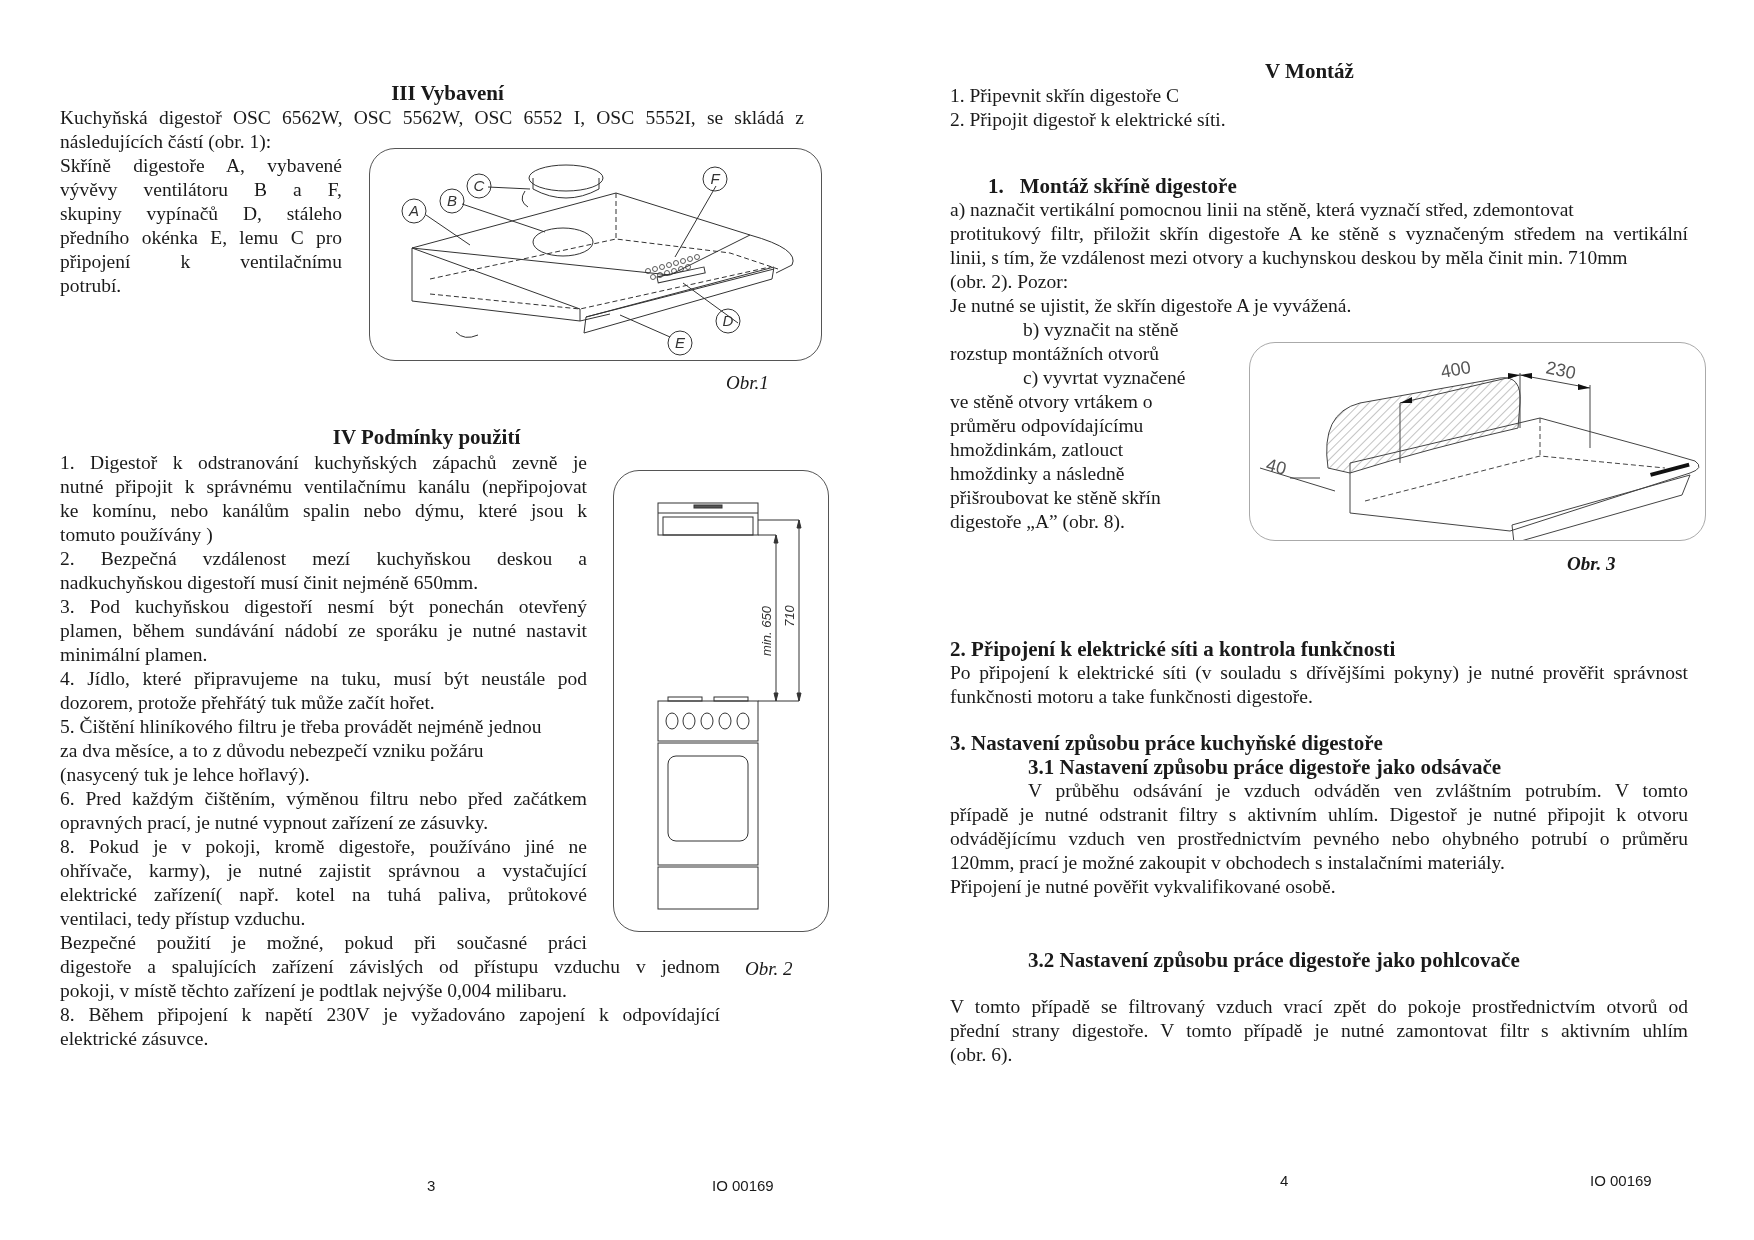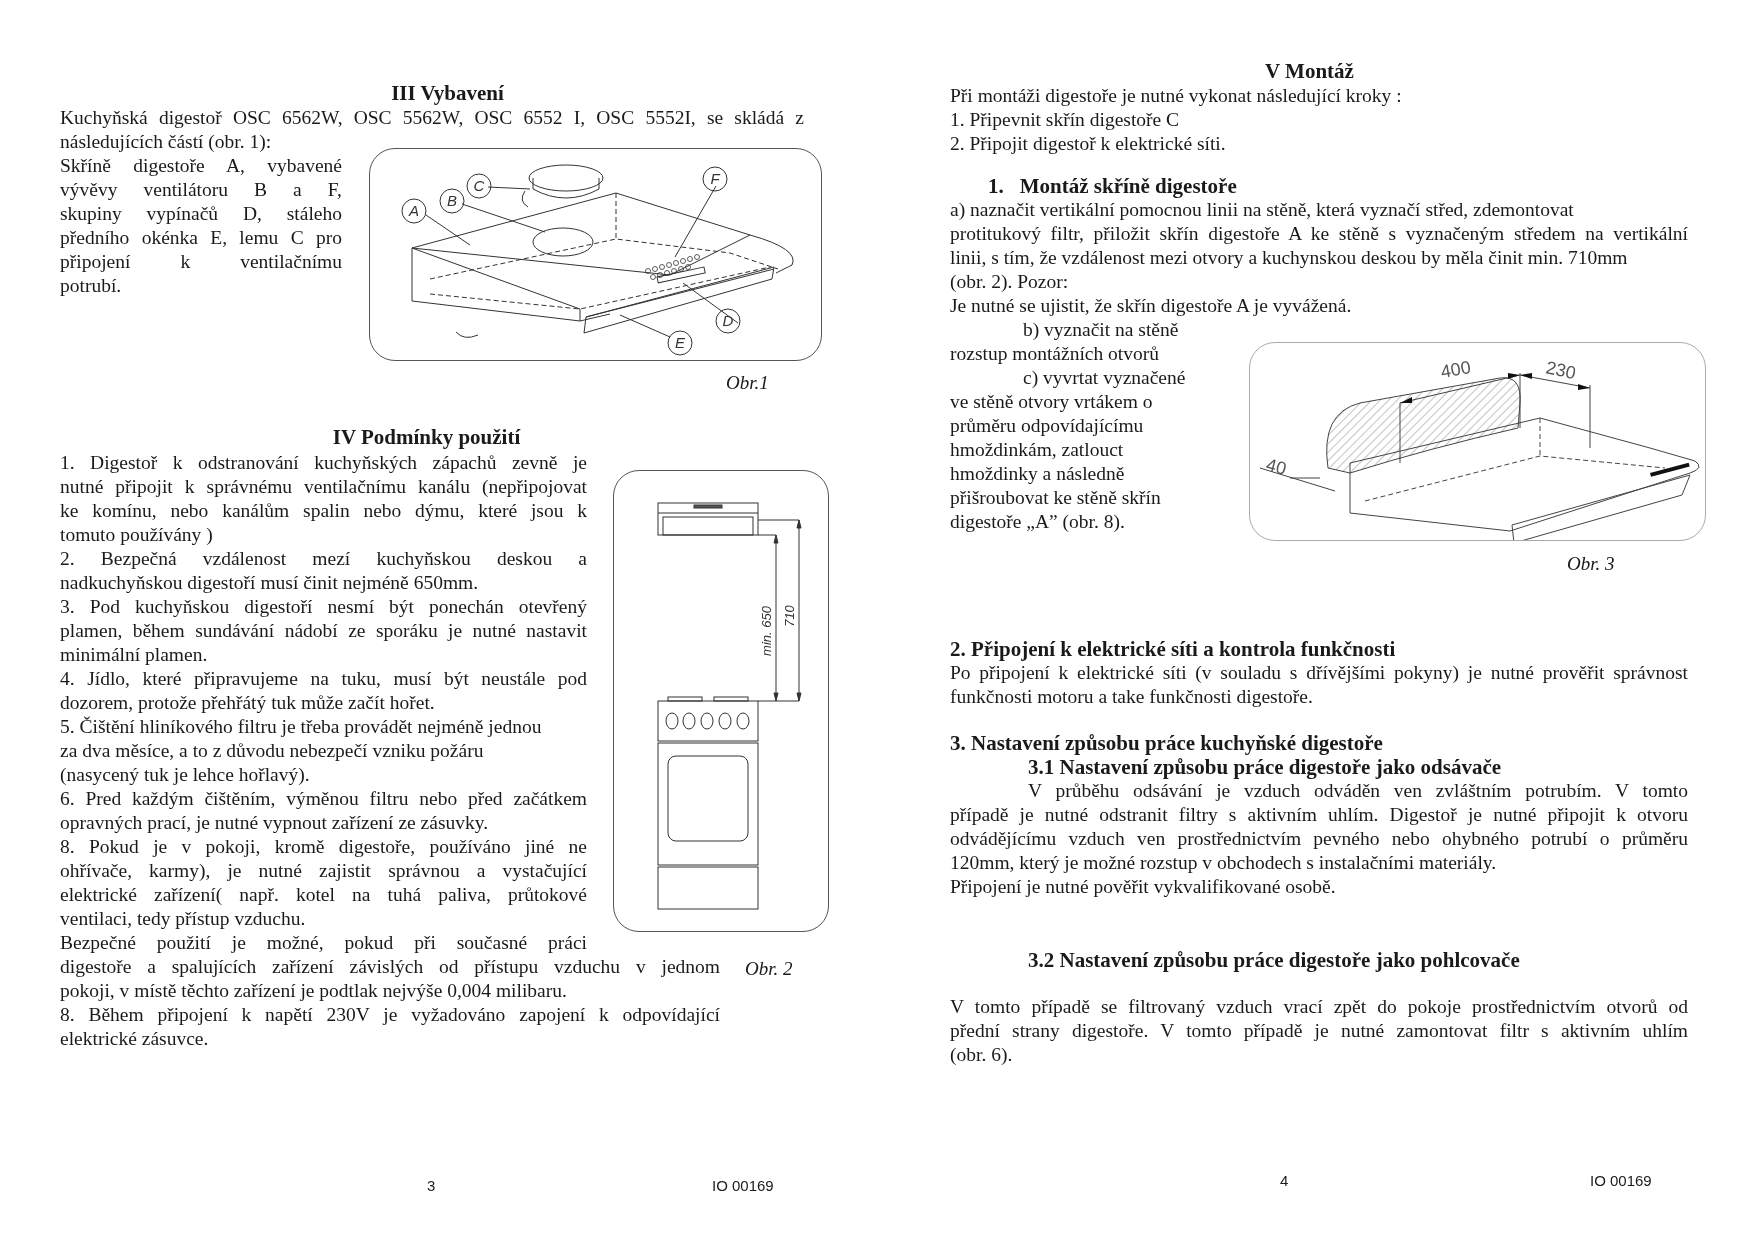--- a/index.html
+++ b/index.html
@@ -187,21 +187,20 @@
   <div class="abs foot" style="left:712px;top:1177px;">IO  00169</div>
 </div>
 
 <div class="page" id="page-right">
 
   <div class="abs h" style="left:0;width:877px;top:58px;text-align:center;">
     <span style="position:relative;left:-6px;">V Montáž</span>
   </div>
 
   <div class="abs t" style="left:73px;top:84px;">
-    <div>Při montáži digestoře je nutné vykonat následující kroky :</div>
     <div>1. Připevnit skřín digestoře C</div>
     <div>2. Připojit digestoř k elektrické síti.</div>
   </div>
 
   <div class="abs hs" style="left:111px;top:174px;">
     <span>1.</span><span style="display:inline-block;width:16px;"></span><span>Montáž skříně digestoře</span>
   </div>
 
   <div class="abs t" style="left:73px;top:198px;width:738px;">
     <div>a) naznačit vertikální pomocnou linii na stěně, která vyznačí střed, zdemontovat</div>
@@ -256,35 +255,35 @@
         <polygon points="340,45 328,41 328,47"></polygon>
         <rect x="400" y="130" width="40" height="4" transform="rotate(-15 400 130)"></rect>
       </g>
       <g font-size="18" fill="#555">
         <text x="192" y="35" transform="rotate(-10 192 35)">400</text>
         <text x="295" y="30" transform="rotate(12 295 30)">230</text>
         <text x="15" y="127" transform="rotate(15 15 127)">40</text>
       </g>
     </svg>
   </div>
-  <div class="abs cap" style="left:690px;top:553px;">Obr. 3</div>
+  <div class="abs cap" style="left:690px;top:553px;font-weight:bold;">Obr. 3</div>
 
   <div class="abs hs" style="left:73px;top:637px;">2. Připojení k elektrické síti a kontrola funkčnosti</div>
   <div class="abs t" style="left:73px;top:661px;width:738px;">
     <div class="just">Po připojení k elektrické síti  (v souladu s dřívějšími pokyny) je nutné prověřit správnost</div>
     <div>funkčnosti motoru a take funkčnosti digestoře.</div>
   </div>
 
   <div class="abs hs" style="left:73px;top:731px;">3. Nastavení způsobu práce kuchyňské digestoře</div>
   <div class="abs hs" style="left:151px;top:755px;">3.1 Nastavení způsobu práce digestoře jako odsávače</div>
   <div class="abs t" style="left:73px;top:779px;width:738px;">
     <div class="just" style="padding-left:78px;">V průběhu odsávání je vzduch odváděn ven zvláštním potrubím. V tomto</div>
     <div class="just">případě je nutné odstranit filtry s aktivním uhlím. Digestoř je nutné připojit k otvoru</div>
     <div class="just">odvádějícímu vzduch ven prostřednictvím pevného nebo ohybného potrubí o průměru</div>
-    <div>120mm, který je možné rozstup v obchodech s instalačními materiály.</div>
+    <div>120mm, prací je možné zakoupit v obchodech s instalačními materiály.</div>
     <div>Připojení je nutné pověřit vykvalifikované osobě.</div>
   </div>
 
   <div class="abs hs" style="left:151px;top:948px;">3.2 Nastavení způsobu práce digestoře jako pohlcovače</div>
   <div class="abs t" style="left:73px;top:995px;width:738px;">
     <div class="just">V tomto případě se filtrovaný vzduch vrací zpět do pokoje prostřednictvím otvorů od</div>
     <div class="just">přední strany digestoře. V tomto případě je nutné zamontovat filtr s aktivním uhlím</div>
     <div>(obr. 6).</div>
   </div>
 

